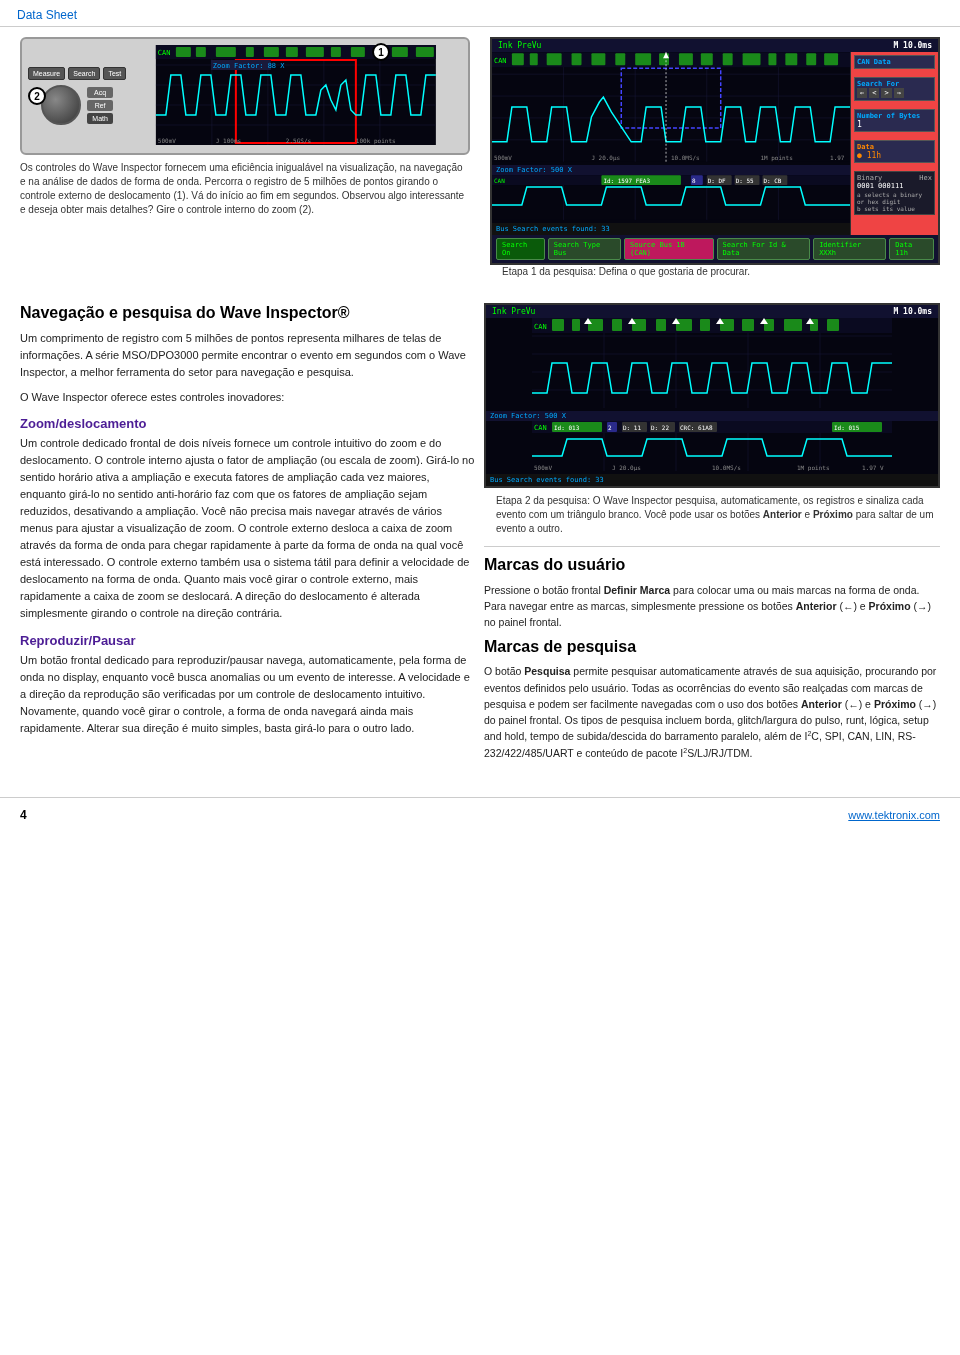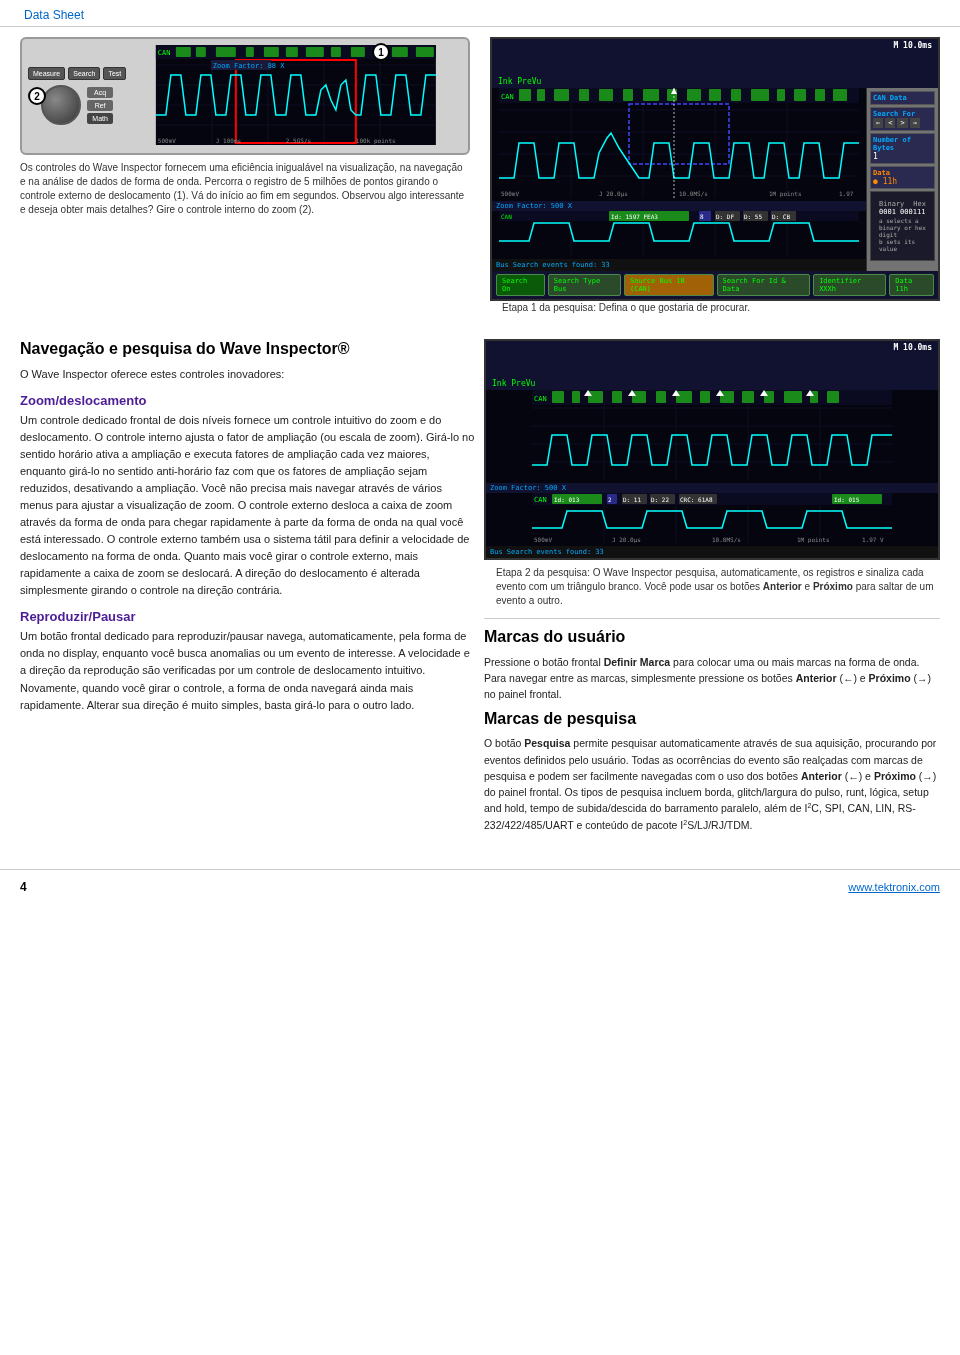--- a/index.html
+++ b/index.html
@@ -6,21 +6,21 @@
     body {
       font-family: Arial, Helvetica, sans-serif;
       font-size: 11px;
       background: #fff;
       color: #000;
       width: 960px;
       min-height: 1355px;
     }
 
     .page-header {
-      padding: 8px 20px 4px 24px;
+      padding: 8px 20px 4px 17px;
       border-bottom: 1px solid #ccc;
     }
     .page-header a {
       color: #0066cc;
       text-decoration: none;
       font-size: 12px;
     }
 
     .main-content {
       padding: 10px 20px;
@@ -143,26 +143,26 @@
 
     .osc-main-area {
       display: flex;
     }
     .osc-waveform-area {
       flex: 1;
       background: #050510;
       position: relative;
     }
     .osc-sidebar-right {
-      width: 72px;
-      background: #737373;
+      width: 88px;
+      background: #ef4444;
       border-left: 1px solid #333;
       display: flex;
       flex-direction: column;
-      gap: 2px;
+      gap: 8px;
       padding: 3px;
     }
     .osc-sidebar-panel {
       background: #2a2a50;
       border: 1px solid #555;
       padding: 2px;
       font-size: 7px;
       color: #fff;
     }
     .osc-sidebar-panel .panel-title {
@@ -200,21 +200,21 @@
       font-family: monospace;
     }
     .scope-top-bar {
       background: #111130;
       display: flex;
       justify-content: space-between;
       padding: 2px 6px;
       font-size: 8px;
       color: #ccc;
     }
-    .scope-top-bar .green { color: #0f0; margin-top: 36px; }
+    .scope-top-bar .green { color: #0f0; }
     .scope-top-bar .time { color: #fff; font-weight: bold; }
     .scope-bottom-controls {
       background: #111130;
       display: flex;
       gap: 3px;
       padding: 3px 4px;
     }
     .scope-ctrl-btn {
       background: #2a4a2a;
       border: 1px solid #4a8a4a;
@@ -444,52 +444,53 @@
             </div>
             <div class="osc-sidebar-panel">
               <div class="panel-title">Number of Bytes</div>
               <div class="panel-value">1</div>
             </div>
             <div class="osc-sidebar-panel">
               <div class="panel-title" style="color:#f80;">Data</div>
               <div class="panel-value" style="color:#f80;">● 11h</div>
             </div>
 
-            <div style="background:#1a1a2a; border:1px solid #444; padding:8px; font-size:7px;">
+            <div style="background:#1a1a2a; border:1px solid #444; padding:2px; font-size:7px;">
               <div style="display:flex; justify-content:space-between; color:#aaa;">
                 <span>Binary</span>
                 <span>Hex</span>
               </div>
               <div style="display:flex; color:#fff;">
                 <span>0001 0001</span>
                 <span>11</span>
               </div>
               <div style="color:#aaa; font-size:6px; margin-top:1px;">a selects a binary or hex digit</div>
               <div style="color:#aaa; font-size:6px;">b sets its value</div>
             </div>
           </div>
         </div>
 
         <div class="scope-bottom-controls">
           <span class="scope-ctrl-btn active">Search On</span>
           <span class="scope-ctrl-btn">Search Type Bus</span>
-          <span class="scope-ctrl-btn" style="background:#a16207;">Source Bus 1B (CAN)</span>
+          <span class="scope-ctrl-btn" style="background:#be185d;">Source Bus 1B (CAN)</span>
           <span class="scope-ctrl-btn">Search For Id &amp; Data</span>
           <span class="scope-ctrl-btn">Identifier XXXh</span>
           <span class="scope-ctrl-btn">Data 11h</span>
         </div>
       </div>
       <p class="etapa-label">Etapa 1 da pesquisa: Defina o que gostaria de procurar.</p>
     </div>
   </div>
 
   <div class="body-section">
 
     <div class="body-left">
       <h2 class="section-title">Navegação e pesquisa do Wave Inspector®</h2>
+      <p class="body-text">Um comprimento de registro com 5 milhões de pontos representa milhares de telas de informações. A série MSO/DPO3000 permite encontrar o evento em segundos com o Wave Inspector, a melhor ferramenta do setor para navegação e pesquisa.</p>
       <p class="body-text">O Wave Inspector oferece estes controles inovadores:</p>
 
       <h3 class="section-subtitle">Zoom/deslocamento</h3>
       <p class="body-text">Um controle dedicado frontal de dois níveis fornece um controle intuitivo do zoom e do deslocamento. O controle interno ajusta o fator de ampliação (ou escala de zoom). Girá-lo no sentido horário ativa a ampliação e executa fatores de ampliação cada vez maiores, enquanto girá-lo no sentido anti-horário faz com que os fatores de ampliação sejam reduzidos, desativando a ampliação. Você não precisa mais navegar através de vários menus para ajustar a visualização de zoom. O controle externo desloca a caixa de zoom através da forma de onda para chegar rapidamente à parte da forma de onda na qual você está interessado. O controle externo também usa o sistema tátil para definir a velocidade de deslocamento na forma de onda. Quanto mais você girar o controle externo, mais rapidamente a caixa de zoom se deslocará. A direção do deslocamento é alterada simplesmente girando o controle na direção contrária.</p>
 
       <h3 class="section-subtitle">Reproduzir/Pausar</h3>
       <p class="body-text">Um botão frontal dedicado para reproduzir/pausar navega, automaticamente, pela forma de onda no display, enquanto você busca anomalias ou um evento de interesse. A velocidade e a direção da reprodução são verificadas por um controle de deslocamento intuitivo. Novamente, quando você girar o controle, a forma de onda navegará ainda mais rapidamente. Alterar sua direção é muito simples, basta girá-lo para o outro lado.</p>
     </div>
 
     <div class="body-right">

